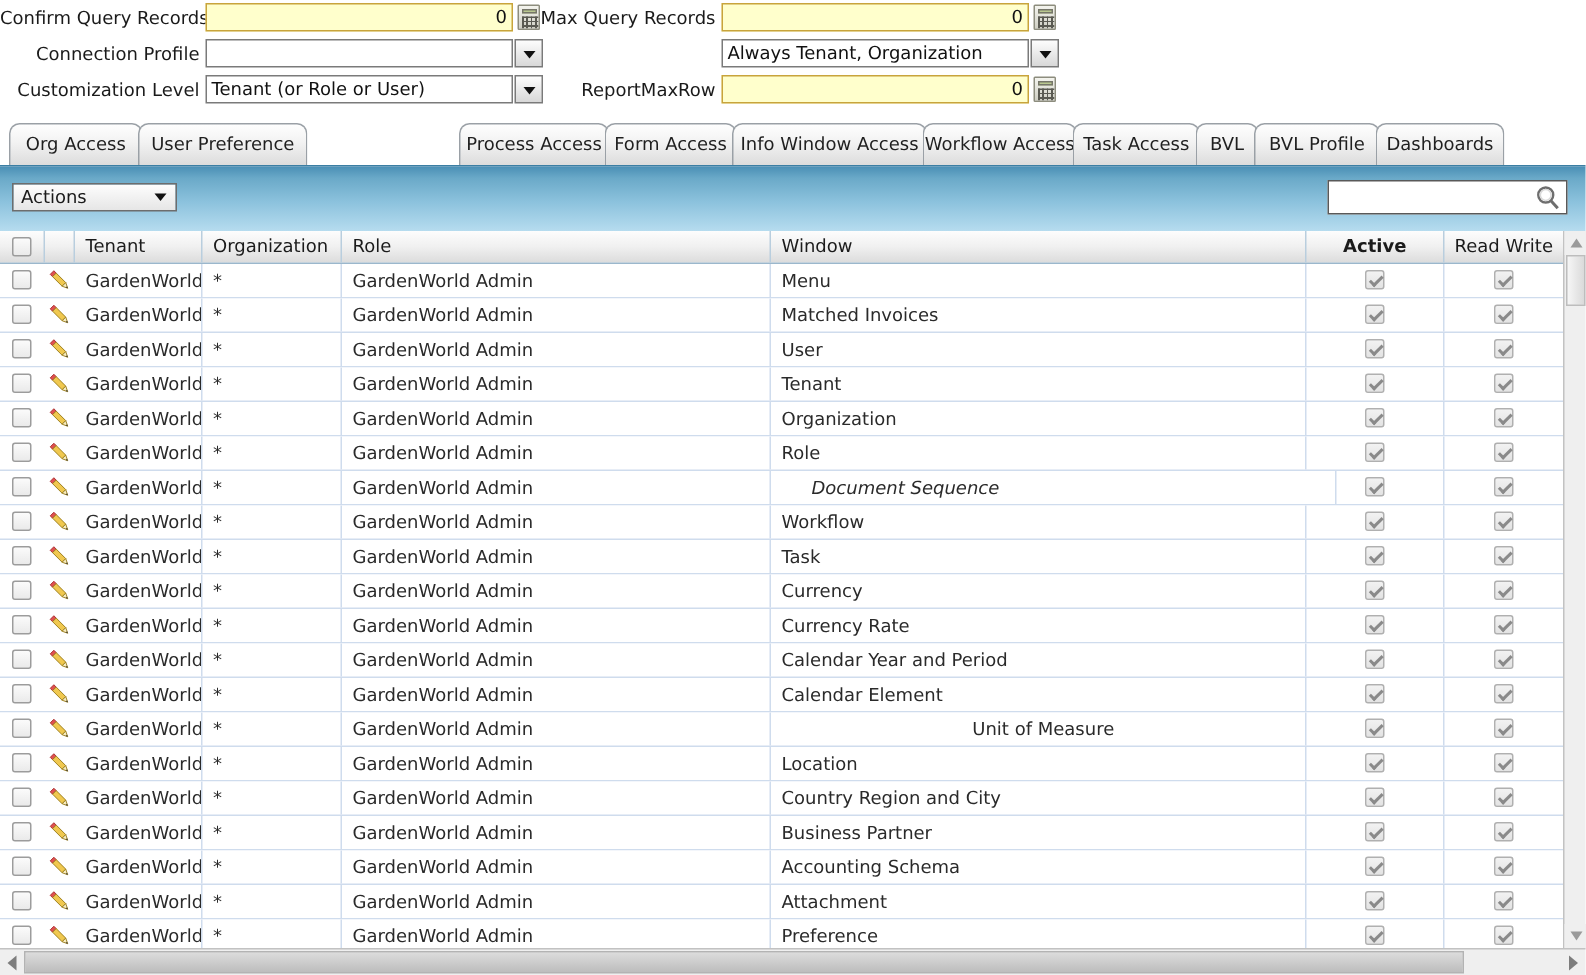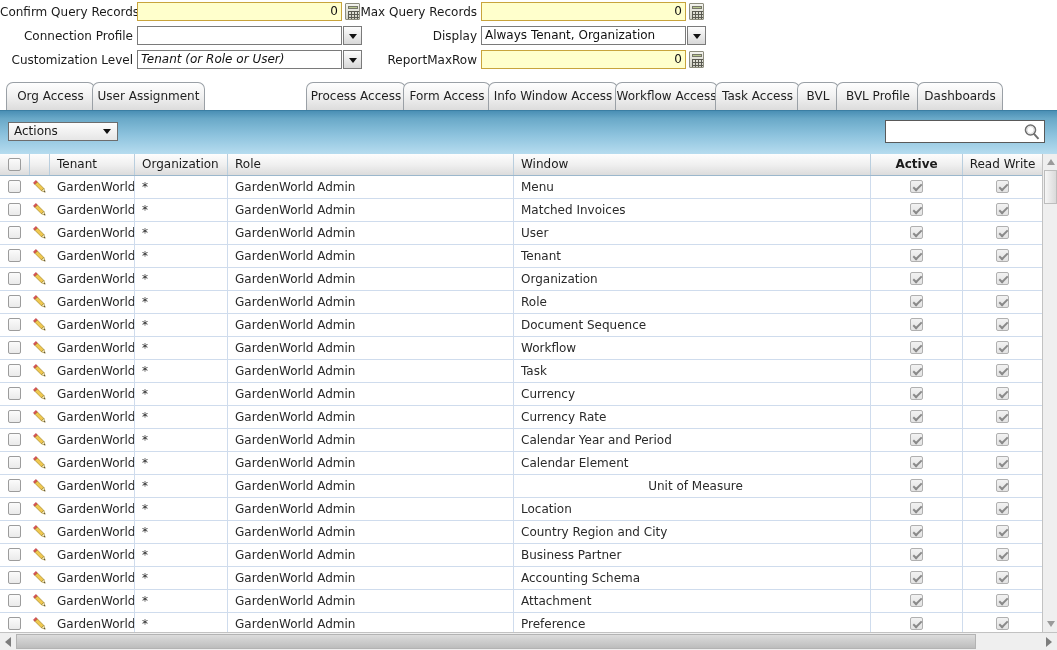--- a/index.html
+++ b/index.html
@@ -217,42 +217,41 @@
     <div class="fld-label" style="left: 0px; top: 1px; width: 133px;">Confirm Query Records</div>
     <div class="inp num" style="left: 137px; top: 2px; width: 205px;">0</div>
     <div class="calc-btn" style="left: 345px; top: 3px;">
       <span class="scr"></span>
       <span class="keys"></span>
     </div>
     <div class="fld-label" style="left: 0px; top: 25px; width: 133px;">Connection Profile</div>
     <div class="inp" style="left: 137px; top: 26px; width: 205px;"></div>
     <div class="combo-btn" style="left: 343px; top: 26px;"></div>
     <div class="fld-label" style="left: 0px; top: 49px; width: 133px;">Customization Level</div>
-    <div class="inp" style="left: 137px; top: 50px; width: 205px; font-style: italic;">Tenant (or Role or User)</div>
+    <div class="inp" style="left: 137px; top: 50px; width: 205px;">Tenant (or Role or User)</div>
     <div class="combo-btn" style="left: 343px; top: 50px;"></div>
     <div class="fld-label" style="left: 0px; top: 1px; width: 477px;">Max Query Records</div>
     <div class="inp num" style="left: 481px; top: 2px; width: 205px;">0</div>
     <div class="calc-btn" style="left: 689px; top: 3px;">
       <span class="scr"></span>
       <span class="keys"></span>
     </div>
-    <div class="fld-label" style="left: 0px; top: 25px; width: 477px;">Display</div>
     <div class="inp" style="left: 481px; top: 26px; width: 205px;">Always Tenant, Organization</div>
     <div class="combo-btn" style="left: 687px; top: 26px;"></div>
     <div class="fld-label" style="left: 0px; top: 49px; width: 477px;">ReportMaxRow</div>
     <div class="inp num" style="left: 481px; top: 50px; width: 205px;">0</div>
     <div class="calc-btn" style="left: 689px; top: 51px;">
       <span class="scr"></span>
       <span class="keys"></span>
     </div>
   </div>
 
 <div id="tabbar">
     <div class="tab" style="left: 6px; width: 89px;">Org Access</div>
-    <div class="tab" style="left: 92px; width: 113px;">User Assignment</div>
+    <div class="tab" style="left: 92px; width: 113px;">User Preference</div>
     <div class="tab" style="left: 306px; width: 100px;">Process Access</div>
     <div class="tab" style="left: 403px; width: 88px;">Form Access</div>
     <div class="tab" style="left: 488px; width: 130px;">Info Window Access</div>
     <div class="tab" style="left: 615px; width: 103px;">Workflow Access</div>
     <div class="tab" style="left: 715px; width: 85px;">Task Access</div>
     <div class="tab" style="left: 797px; width: 42px;">BVL</div>
     <div class="tab" style="left: 836px; width: 84px;">BVL Profile</div>
     <div class="tab" style="left: 917px; width: 86px;">Dashboards</div>
   </div>
 
@@ -573,21 +572,21 @@
                 <rect x="7.3" y="1.5" width="3.4" height="2.2" fill="#e05050" stroke="#a93030" stroke-width="0.6"></rect>
                 <rect x="7.3" y="3.7" width="3.4" height="9" fill="#f0c84f" stroke="#9a7d1c" stroke-width="0.6"></rect>
                 <polygon points="7.3,12.7 10.7,12.7 9,16.3" fill="#f7ecc0" stroke="#9a7d1c" stroke-width="0.6"></polygon>
                 <polygon points="8.4,15 9.6,15 9,16.4" fill="#3a3a3a"></polygon>
               </g>
             </svg></div>
         </div>
         <div class="cell" style="left: 50px; width: 85px;">GardenWorld</div>
         <div class="cell" style="left: 135px; width: 93px;">*</div>
         <div class="cell" style="left: 228px; width: 286px;">GardenWorld Admin</div>
-        <div class="cell" style="left: 514px; width: 357px;">Document Sequence</div>
+        <div class="cell" style="left: 534px; width: 357px; font-style: italic;">Document Sequence</div>
         <div class="cell ctr" style="left: 871px; width: 92px;">
           <div class="cb dim checked" style="left: 39px; top: 4px; position: absolute;"></div>
         </div>
         <div class="cell ctr nob" style="left: 963px; width: 80px;">
           <div class="cb dim checked" style="left: 33px; top: 4px; position: absolute;"></div>
         </div>
       </div>
       <div class="row">
         <div class="cell nob" style="left: 0px; width: 30px;">
           <div class="cb" style="left: 8px; top: 4px;"></div>

